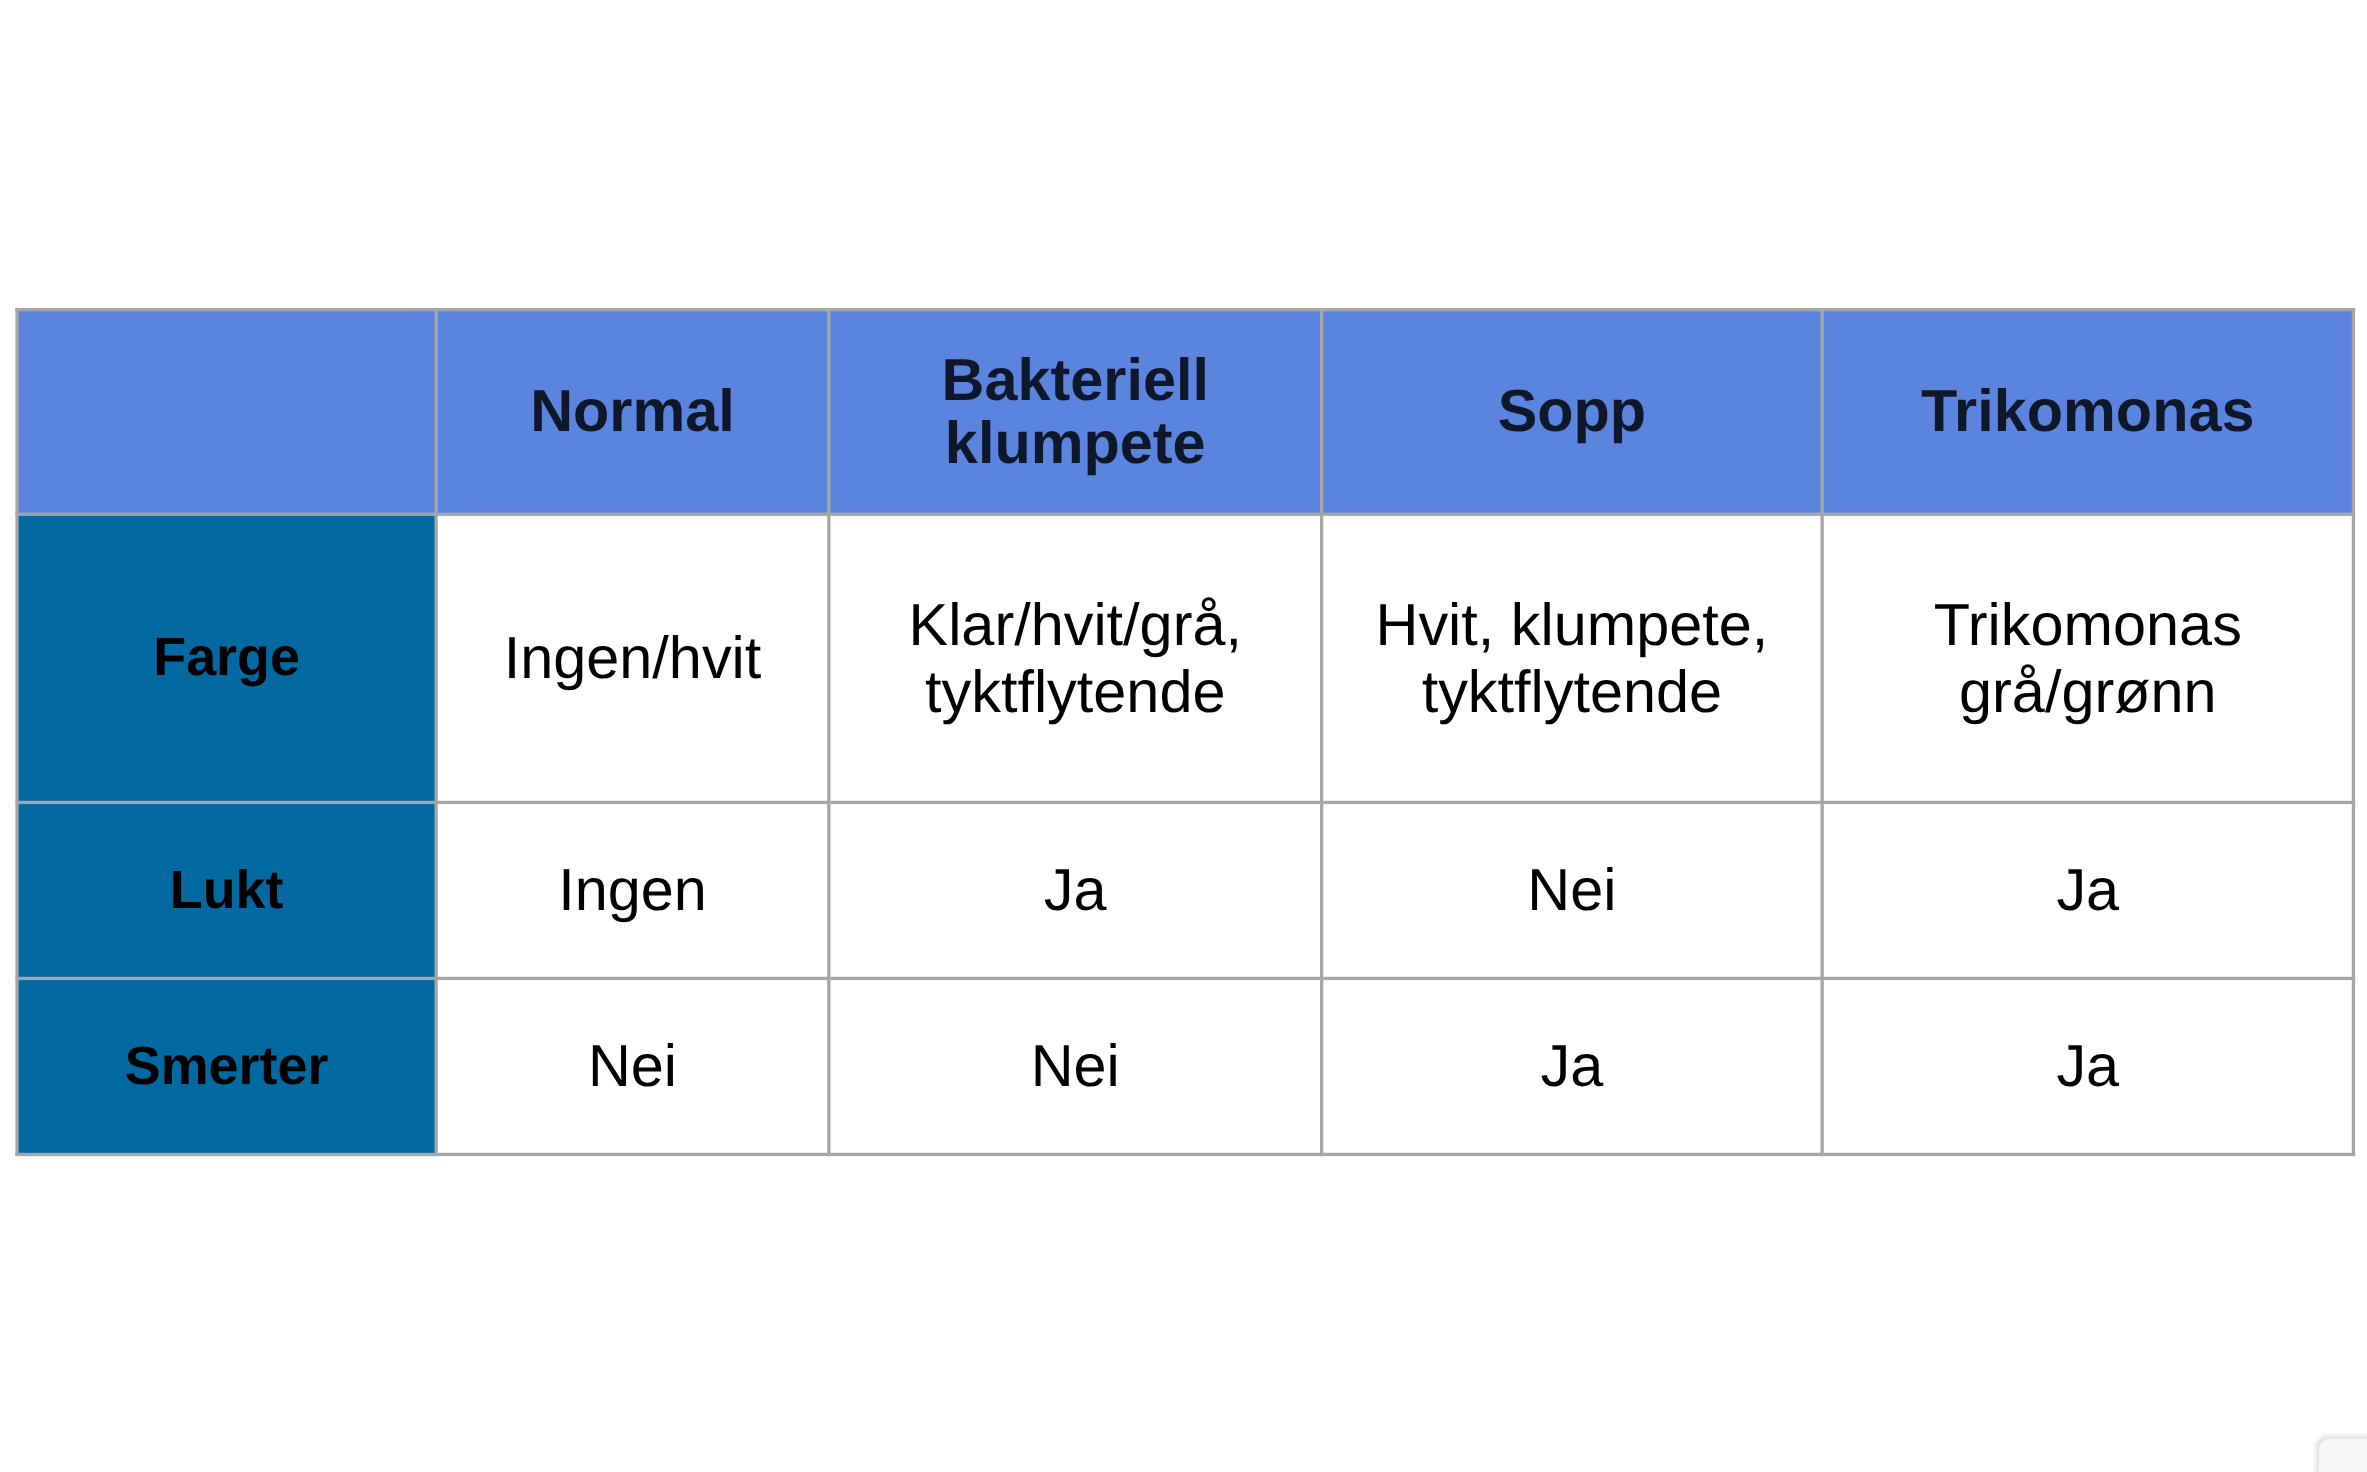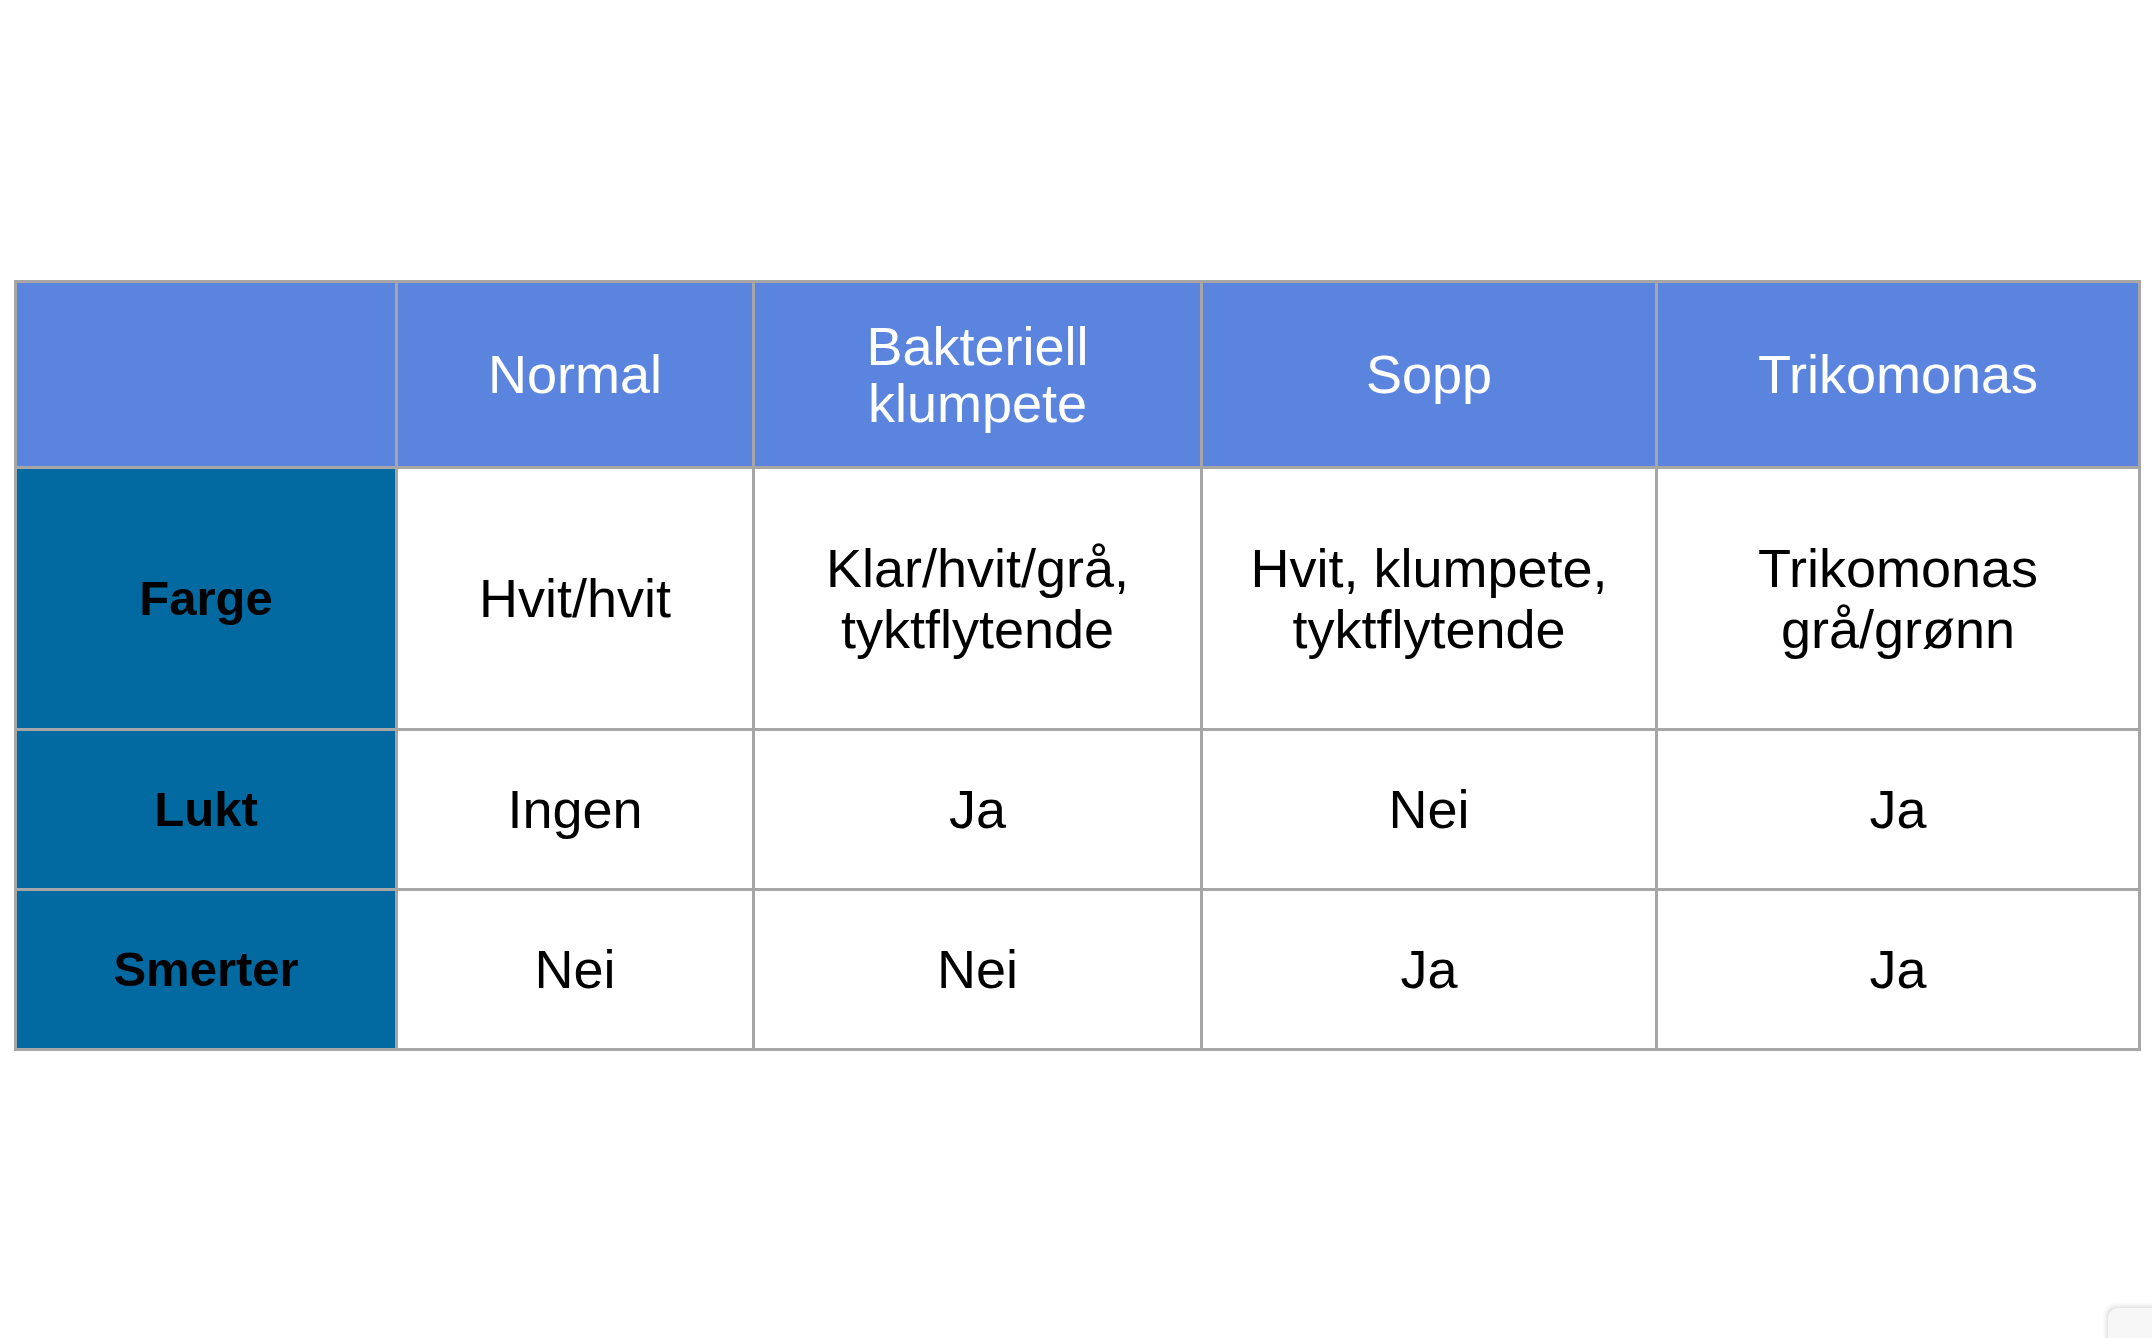--- a/index.html
+++ b/index.html
@@ -45,22 +45,22 @@
     border: 3px solid #a6a6a6;
     text-align: center;
     vertical-align: middle;
     padding: 6px 10px;
     box-sizing: border-box;
   }
 
   
   .compare-table thead th {
     background: #5b84de;
-    color: #ffffff;
-    font-weight: normal;
+    color: #0f172a;
+    font-weight: bold;
     font-size: 54px;
     line-height: 1.04;
     height: 186px;
     border-color: #a6a6a6;
   }
   .compare-table thead th.corner-cell {
     
   }
 
   
@@ -122,21 +122,21 @@
         <th>Normal</th>
         <th>Bakteriell klumpete</th>
         <th>Sopp</th>
         <th>Trikomonas</th>
       </tr>
     </thead>
 
     <tbody>
       <tr class="row-farge">
         <th class="row-header">Farge</th>
-        <td class="data-cell">Hvit/hvit</td>
+        <td class="data-cell">Ingen/hvit</td>
         <td class="data-cell">Klar/hvit/grå, tyktflytende</td>
         <td class="data-cell">Hvit, klumpete, tyktflytende</td>
         <td class="data-cell">Trikomonas grå/grønn</td>
       </tr>
 
       <tr class="row-lukt">
         <th class="row-header">Lukt</th>
         <td class="data-cell">Ingen</td>
         <td class="data-cell">Ja</td>
         <td class="data-cell">Nei</td>

